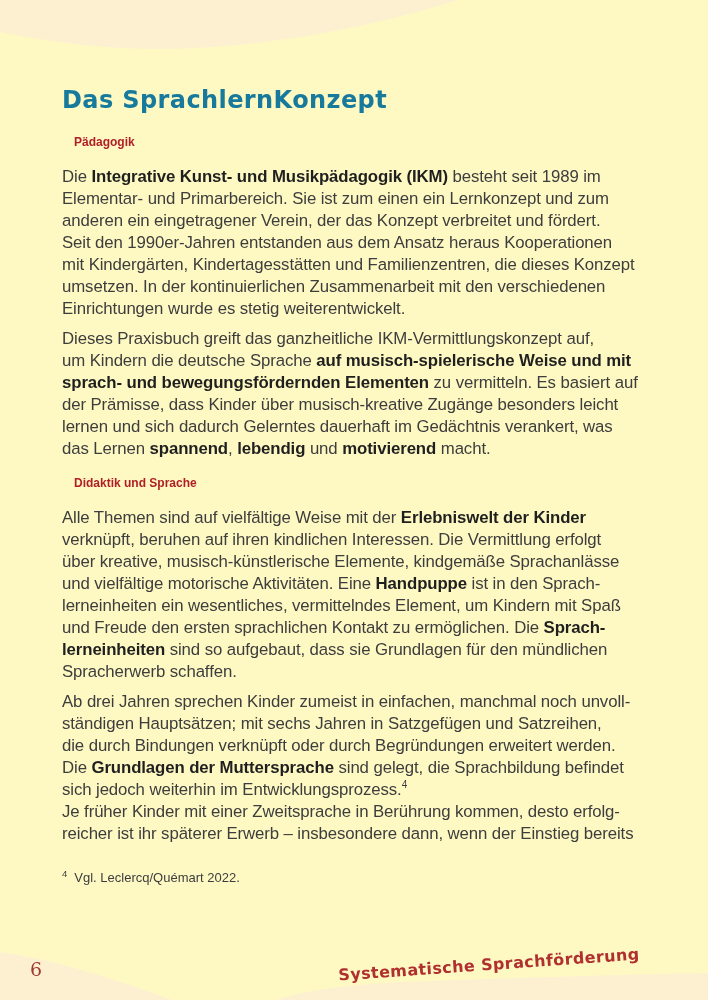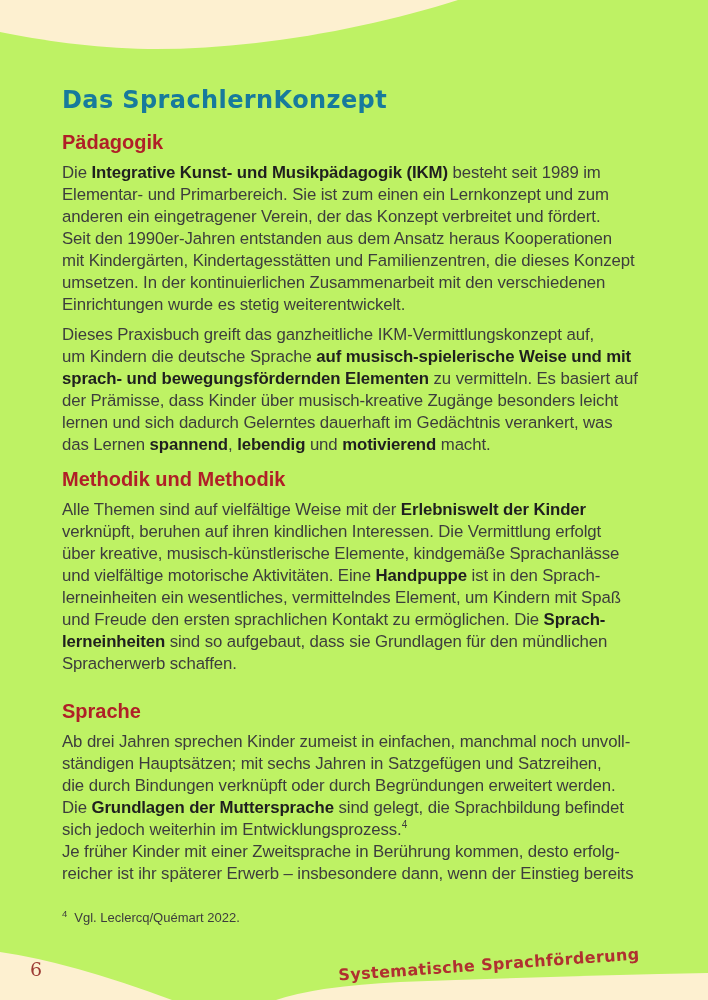--- a/index.html
+++ b/index.html
@@ -2,40 +2,40 @@
 <html><head>
 <meta charset="utf-8">
 <style>
   html,body { margin:0; padding:0; }
   body {
     width:708px; height:1000px;
     background:#ffffff;
     font-family:"Liberation Sans", sans-serif;
     overflow:hidden;
   }
-  .page { position:relative; width:708px; height:1000px; background:#bef264; }
+  .page { position:relative; width:708px; height:1000px; background:#fef9c3; }
 
   .wave-top { position:absolute; top:0; left:0; }
   .wave-bottom { position:absolute; bottom:0; left:0; }
 
   .content { position:absolute; left:62px; top:0; width:600px; }
 
   .doc-title {
     margin:85px 0 0 0;
     color:#177a9c;
     font-family:"DejaVu Sans", sans-serif;
     font-size:24px; font-weight:700; letter-spacing:.4px;
     line-height:30px;
   }
 
   h2.section-heading {
     color:#b01f27;
-    font-size:20px; font-weight:700;
+    font-size:12px; font-weight:700;
     line-height:24px;
-    margin:0;
+    margin:12px;
   }
   .sec-0 h2 { margin-top:15px; }
   .sec-1 h2 { margin-top:11px; }
   .sec-2 h2 { margin-top:24px; }
 
   p.body-para {
     color:#3d3d3d;
     font-size:16.8px;
     line-height:22px;
     margin:8px 0 0 0;
@@ -85,26 +85,25 @@
 
     <h1 class="doc-title">Das SprachlernKonzept</h1>
 
     <div class="section sec-0">
       <h2 class="section-heading">Pädagogik</h2>
       <p class="body-para"><span>Die </span><b>Integrative Kunst- und Musikpädagogik (IKM)</b><span> besteht seit 1989 im</span><br><span>Elementar- und Primarbereich. Sie ist zum einen ein Lernkonzept und zum</span><br><span>anderen ein eingetragener Verein, der das Konzept verbreitet und fördert.</span><br><span>Seit den 1990er-Jahren entstanden aus dem Ansatz heraus Kooperationen</span><br><span>mit Kindergärten, Kindertagesstätten und Familienzentren, die dieses Konzept</span><br><span>umsetzen. In der kontinuierlichen Zusammenarbeit mit den verschiedenen</span><br><span>Einrichtungen wurde es stetig weiterentwickelt.</span></p>
       <p class="body-para"><span>Dieses Praxisbuch greift das ganzheitliche IKM-Vermittlungskonzept auf,</span><br><span>um Kindern die deutsche Sprache </span><b>auf musisch-spielerische Weise und mit</b><br><b>sprach- und bewegungsfördernden Elementen</b><span> zu vermitteln. Es basiert auf</span><br><span>der Prämisse, dass Kinder über musisch-kreative Zugänge besonders leicht</span><br><span>lernen und sich dadurch Gelerntes dauerhaft im Gedächtnis verankert, was</span><br><span>das Lernen </span><b>spannend</b><span>, </span><b>lebendig</b><span> und </span><b>motivierend</b><span> macht.</span></p>
     </div>
 
     <div class="section sec-1">
-      <h2 class="section-heading">Methodik und Methodik</h2>
+      <h2 class="section-heading">Didaktik und Sprache</h2>
       <p class="body-para"><span>Alle Themen sind auf vielfältige Weise mit der </span><b>Erlebniswelt der Kinder</b><br><span>verknüpft, beruhen auf ihren kindlichen Interessen. Die Vermittlung erfolgt</span><br><span>über kreative, musisch-künstlerische Elemente, kindgemäße Sprachanlässe</span><br><span>und vielfältige motorische Aktivitäten. Eine </span><b>Handpuppe</b><span> ist in den Sprach-</span><br><span>lerneinheiten ein wesentliches, vermittelndes Element, um Kindern mit Spaß</span><br><span>und Freude den ersten sprachlichen Kontakt zu ermöglichen. Die </span><b>Sprach-</b><br><b>lerneinheiten</b><span> sind so aufgebaut, dass sie Grundlagen für den mündlichen</span><br><span>Spracherwerb schaffen.</span></p>
     </div>
 
     <div class="section sec-2">
-      <h2 class="section-heading">Sprache</h2>
       <p class="body-para"><span>Ab drei Jahren sprechen Kinder zumeist in einfachen, manchmal noch unvoll-</span><br><span>ständigen Hauptsätzen; mit sechs Jahren in Satzgefügen und Satzreihen,</span><br><span>die durch Bindungen verknüpft oder durch Begründungen erweitert werden.</span><br><span>Die </span><b>Grundlagen der Muttersprache</b><span> sind gelegt, die Sprachbildung befindet</span><br><span>sich jedoch weiterhin im Entwicklungsprozess.</span><sup>4</sup><br><span>Je früher Kinder mit einer Zweitsprache in Berührung kommen, desto erfolg-</span><br><span>reicher ist ihr späterer Erwerb – insbesondere dann, wenn der Einstieg bereits</span></p>
     </div>
 
     <div class="footnote">
       <sup>4</sup><span>Vgl. Leclercq/Quémart 2022.</span>
     </div>
 
   </div>
 
   <div class="page-number">6</div>

